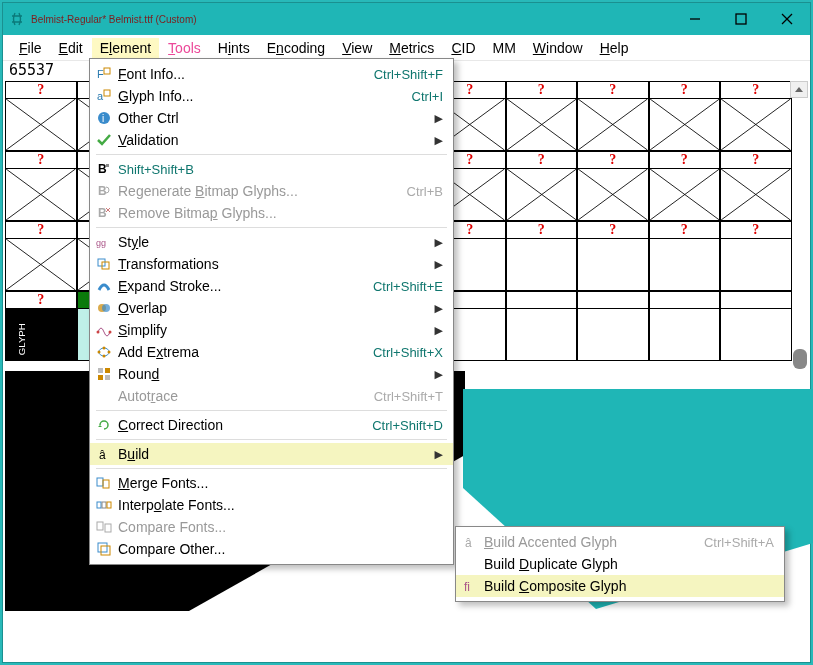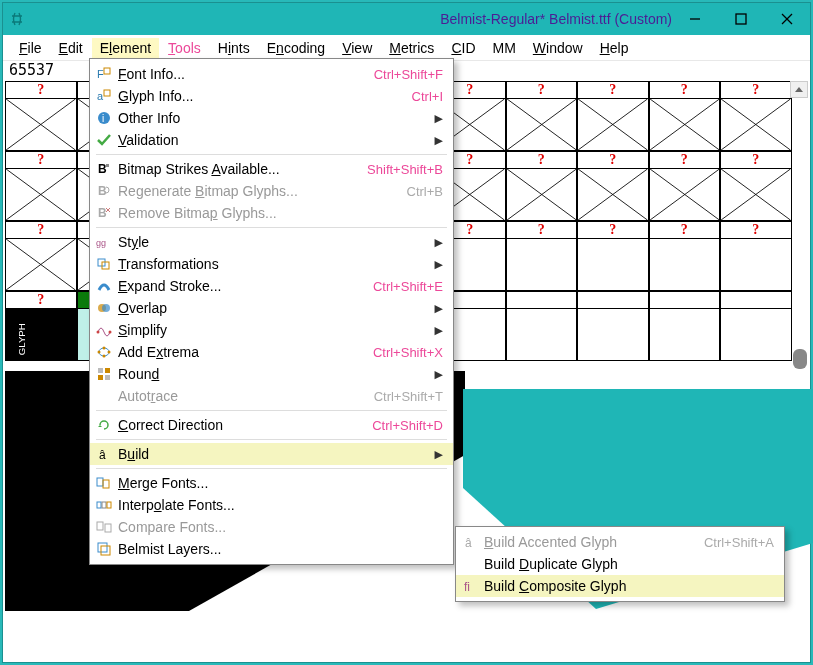--- a/index.html
+++ b/index.html
@@ -1,20 +1,20 @@
 <!DOCTYPE html>
 <html><head>
 <meta charset="utf-8">
 <style>
   * { margin: 0; padding: 0; box-sizing: border-box; font-family: "Segoe UI", Tahoma, sans-serif; }
   body { width: 813px; height: 665px; background: #28b9b9; position: relative; overflow: hidden; }
   .window { position: absolute; left: 2px; top: 2px; width: 809px; height: 661px; background: #fff; border: 1px solid #1a9090; }
   .titlebar { height: 32px; background: #1fb6b6; display: flex; align-items: center; padding-left: 6px; }
   .titlebar .app-icon { width: 16px; height: 16px; margin-right: 6px; color: #0b7a7a; }
-  .titlebar .title { flex: 1; font-size: 14px; color: #4c1d95; text-align: right; }
+  .titlebar .title { flex: 1; font-size: 10px; color: #7f1d1d; }
   .winbtns { display: flex; height: 100%; }
   .winbtn { width: 46px; display: flex; align-items: center; justify-content: center; }
   .winbtn svg { width: 12px; height: 12px; }
   .menubar { height: 26px; background: #fff; display: flex; align-items: center; padding-left: 8px; border-bottom: 1px solid #e8e8e8; font-size: 14px; }
   .menubar .mitem { padding: 2px 8px; margin-right: 1px; cursor: default; }
   .menubar .mitem.active { background: #fef9c3; }
   .menubar .mitem .ul { text-decoration: underline; }
   .counter { height: 20px; font-family: Consolas, monospace; font-size: 15px; padding-left: 6px; color: #000; }
   .content-area { position: absolute; left: 0; top: 78px; right: 0; bottom: 0; }
   .grid-bg { position: absolute; left: 2px; top: 0; width: 787px; }
@@ -33,21 +33,21 @@
   .scroll-thumb { position: absolute; right: 3px; top: 268px; width: 14px; height: 20px; background: #888; border-radius: 6px; }
 
   .dropdown { position: absolute; left: 89px; top: 58px; width: 365px; background: #fff; border: 1px solid #888; box-shadow: 4px 4px 6px rgba(0,0,0,0.25); padding: 4px 0; font-size: 14px; z-index: 10; }
   .ditem { display: flex; align-items: center; height: 22px; padding-right: 10px; }
   .ditem.dis { color: #999; }
   .ditem.hl { background: #f5f5c0; }
   .dicon { width: 28px; display: inline-flex; justify-content: center; align-items: center; }
   .dicon svg { width: 16px; height: 16px; }
   .dlabel { flex: 1; }
   .dlabel .ul { text-decoration: underline; }
-  .dshort { color: #ec4899; font-size: 13px; }
+  .dshort { color: #0f766e; font-size: 13px; }
   .ditem.dis .dshort { color: #aaa; }
   .darrow { width: 14px; text-align: right; font-size: 11px; color: #333; }
   .dsep { height: 1px; background: #ddd; margin: 3px 6px; }
 
   .submenu { position: absolute; left: 455px; top: 526px; width: 330px; background: #fff; border: 1px solid #888; box-shadow: 4px 4px 6px rgba(0,0,0,0.25); padding: 4px 0; font-size: 14px; z-index: 11; }
 </style>
 </head>
 <body>
 
 <div class="window">
@@ -361,41 +361,40 @@
     <span class="dlabel"><span class="ul">G</span>lyph Info...</span>
       <span class="dshort">Ctrl+I</span>
   </div>
   <div class="ditem">
     <span class="dicon">
         <svg viewBox="0 0 16 16">
           <circle cx="8" cy="8" r="6" fill="#3a8ccc"></circle>
           <text x="6" y="12" font-size="10" fill="#fff">i</text>
         </svg>
       </span>
-    <span class="dlabel">Other Info</span>
+    <span class="dlabel">Other Ctrl</span>
       <span class="darrow">▶</span>
   </div>
   <div class="ditem">
     <span class="dicon">
         <svg viewBox="0 0 16 16">
           <path d="M2 8 L6 12 L14 3" stroke="#4a4" stroke-width="2.5" fill="none"></path>
         </svg>
       </span>
     <span class="dlabel"><span class="ul">V</span>alidation</span>
       <span class="darrow">▶</span>
   </div>
   <div class="dsep"></div>
   <div class="ditem">
     <span class="dicon">
         <svg viewBox="0 0 16 16">
           <text x="2" y="12" font-size="12" font-weight="bold" fill="#000">B</text>
           <rect x="10" y="3" width="3" height="3" fill="#888"></rect>
         </svg>
       </span>
-    <span class="dlabel">Bitmap Strikes <span class="ul">A</span>vailable...</span>
       <span class="dshort">Shift+Shift+B</span>
   </div>
   <div class="ditem dis">
     <span class="dicon">
         <svg viewBox="0 0 16 16">
           <text x="2" y="12" font-size="12" font-weight="bold" fill="#aaa">B</text>
           <path d="M10 4 A3 3 0 1 1 10 10" stroke="#aaa" fill="none"></path>
         </svg>
       </span>
     <span class="dlabel">Regenerate <span class="ul">B</span>itmap Glyphs...</span>
@@ -541,21 +540,21 @@
       </span>
     <span class="dlabel">Compare Fonts...</span>
   </div>
   <div class="ditem">
     <span class="dicon">
         <svg viewBox="0 0 16 16">
           <rect x="2" y="2" width="9" height="9" fill="none" stroke="#3a8ccc"></rect>
           <rect x="5" y="5" width="9" height="9" fill="none" stroke="#c80"></rect>
         </svg>
       </span>
-    <span class="dlabel">Belmist Layers...</span>
+    <span class="dlabel">Compare Other...</span>
   </div>
 </div>
 
 <div class="submenu">
   <div class="ditem dis">
     <span class="dicon">
         <svg viewBox="0 0 16 16">
           <text x="3" y="13" font-size="12" fill="#aaa">â</text>
         </svg>
       </span>

